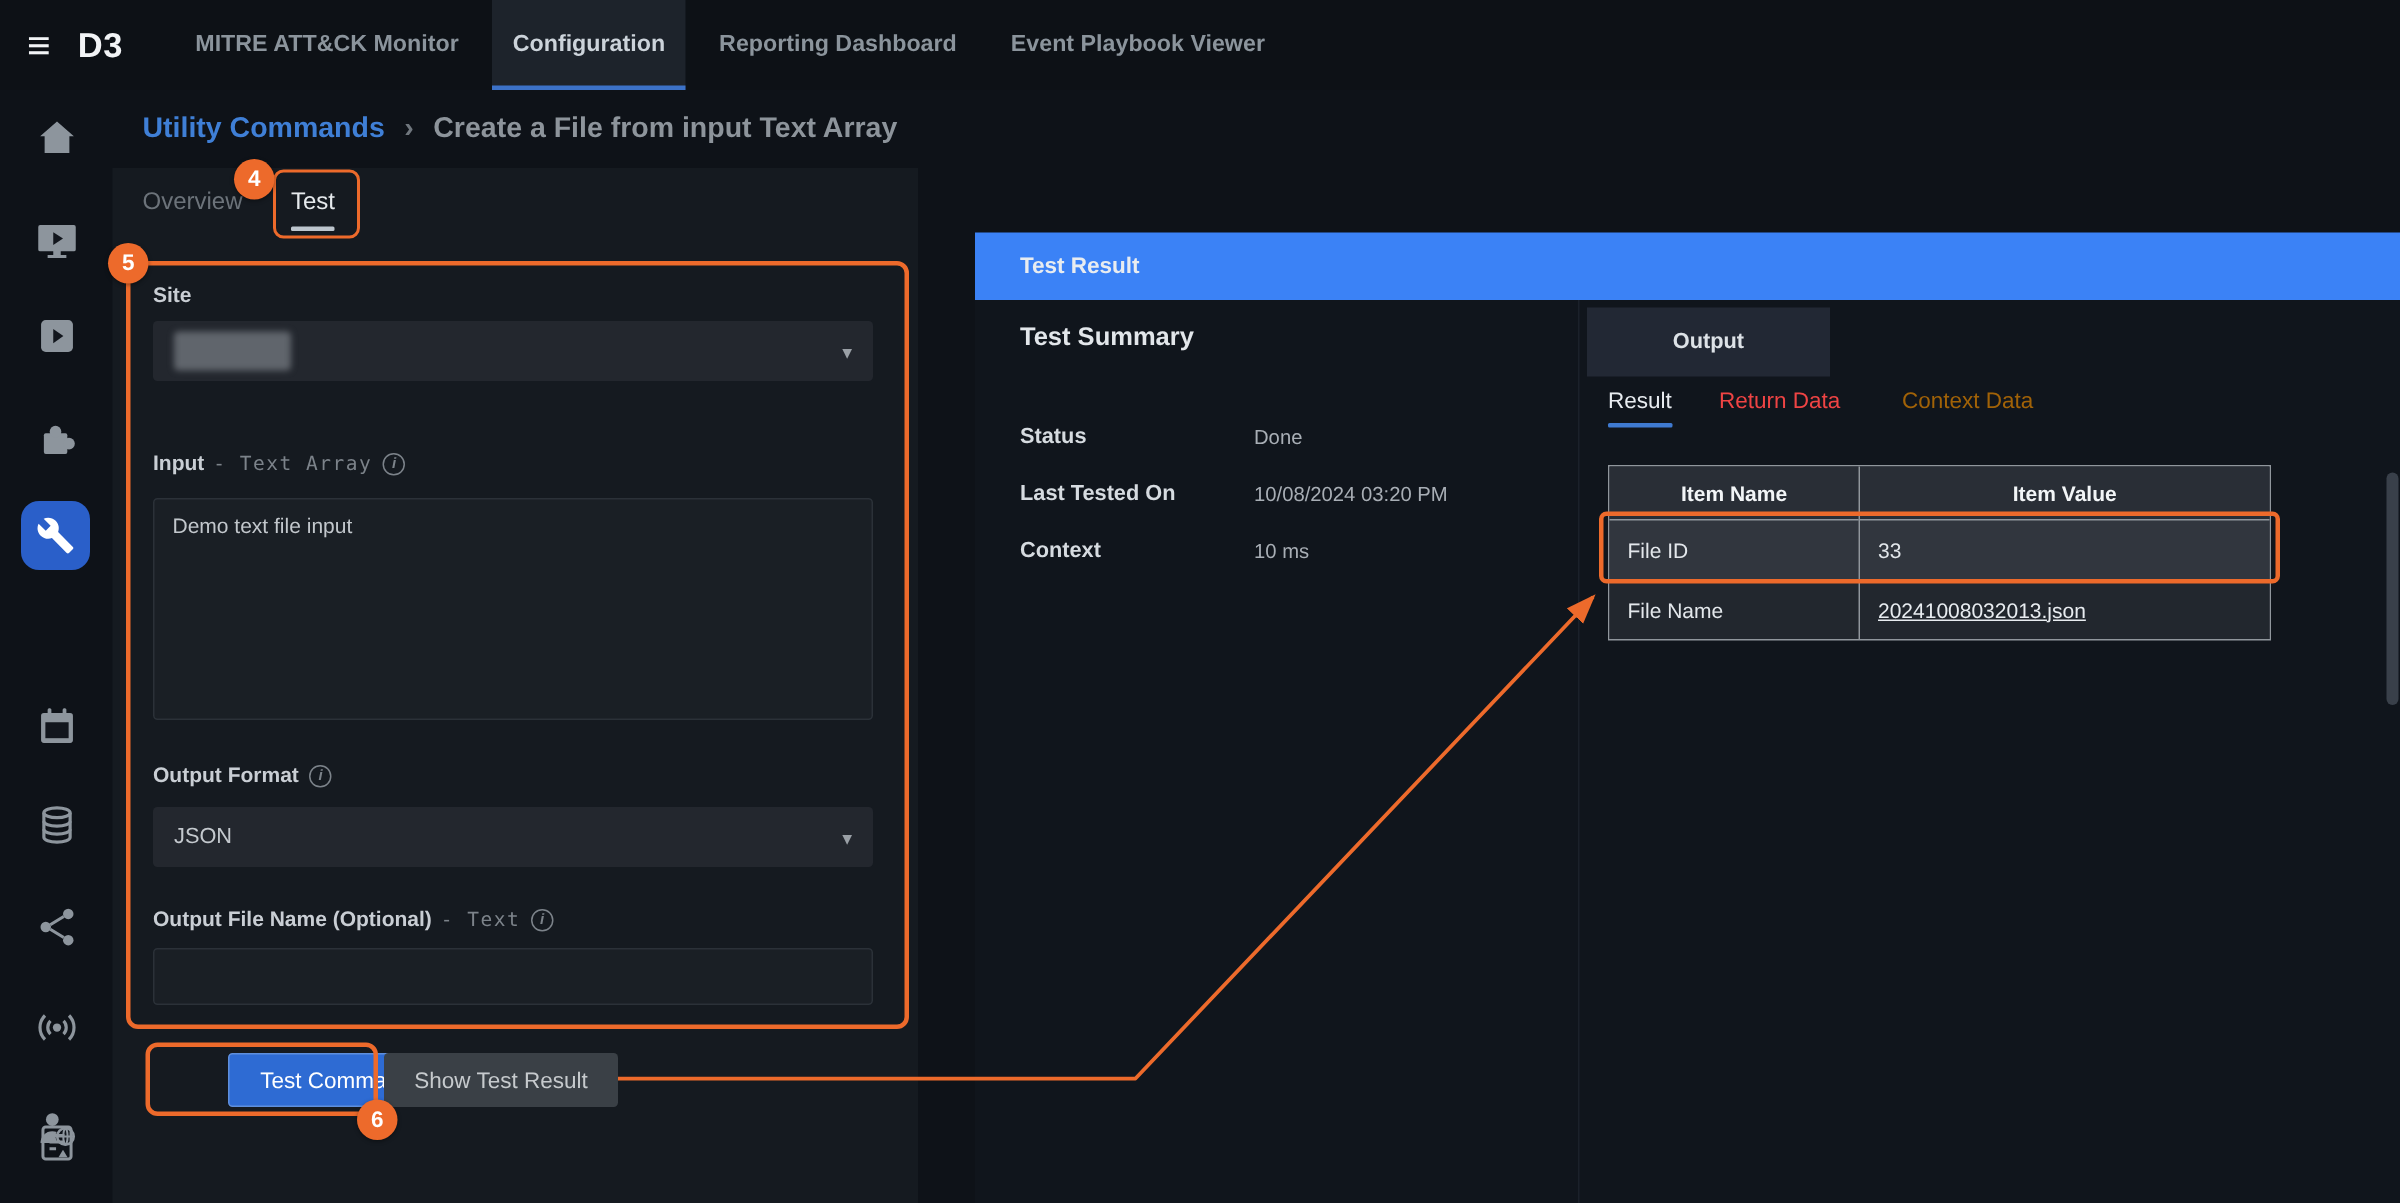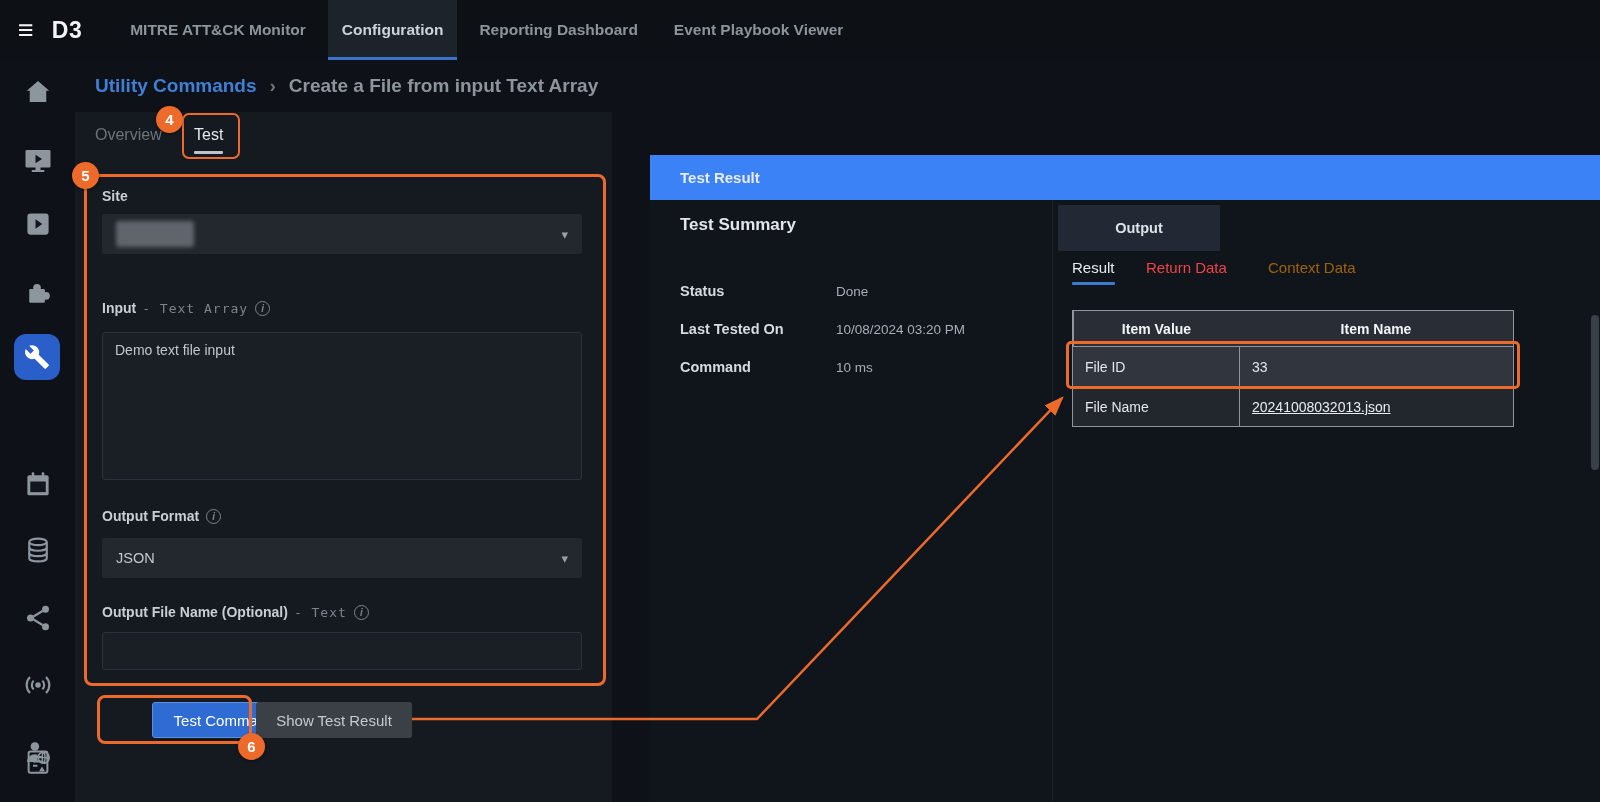--- a/index.html
+++ b/index.html
@@ -235,35 +235,35 @@
     <div class="tr-header">
       <span>Test Result</span>
     </div>
     <div class="tr-vdivider"></div>
 
     <span class="ts-title">Test Summary</span>
     <span class="ts-label" style="top:128px">Status</span>
     <span class="ts-value" style="top:129px">Done</span>
     <span class="ts-label" style="top:166px">Last Tested On</span>
     <span class="ts-value" style="top:167px">10/08/2024 03:20 PM</span>
-    <span class="ts-label" style="top:204px">Command</span>
+    <span class="ts-label" style="top:204px">Context</span>
     <span class="ts-value" style="top:205px">10 ms</span>
 
     <div class="out-tab">Output</div>
 
     <span class="subtab subtab-result">
       <span>Result</span>
       <span class="tab-underline"></span>
     </span>
     <span class="subtab subtab-return">Return Data</span>
     <span class="subtab subtab-context">Context Data</span>
 
     <div class="tr-table">
+      <div class="tcell head first-col">Item Name</div>
       <div class="tcell head">Item Value</div>
-      <div class="tcell head first-col">Item Name</div>
       <div class="tcell r1 first-col">File ID</div>
       <div class="tcell r1">33</div>
       <div class="tcell r2 first-col">File Name</div>
       <div class="tcell r2">
         <span class="file-link">20241008032013.json</span>
       </div>
     </div>
 
     <div class="scrollbar"></div>
   </section>

